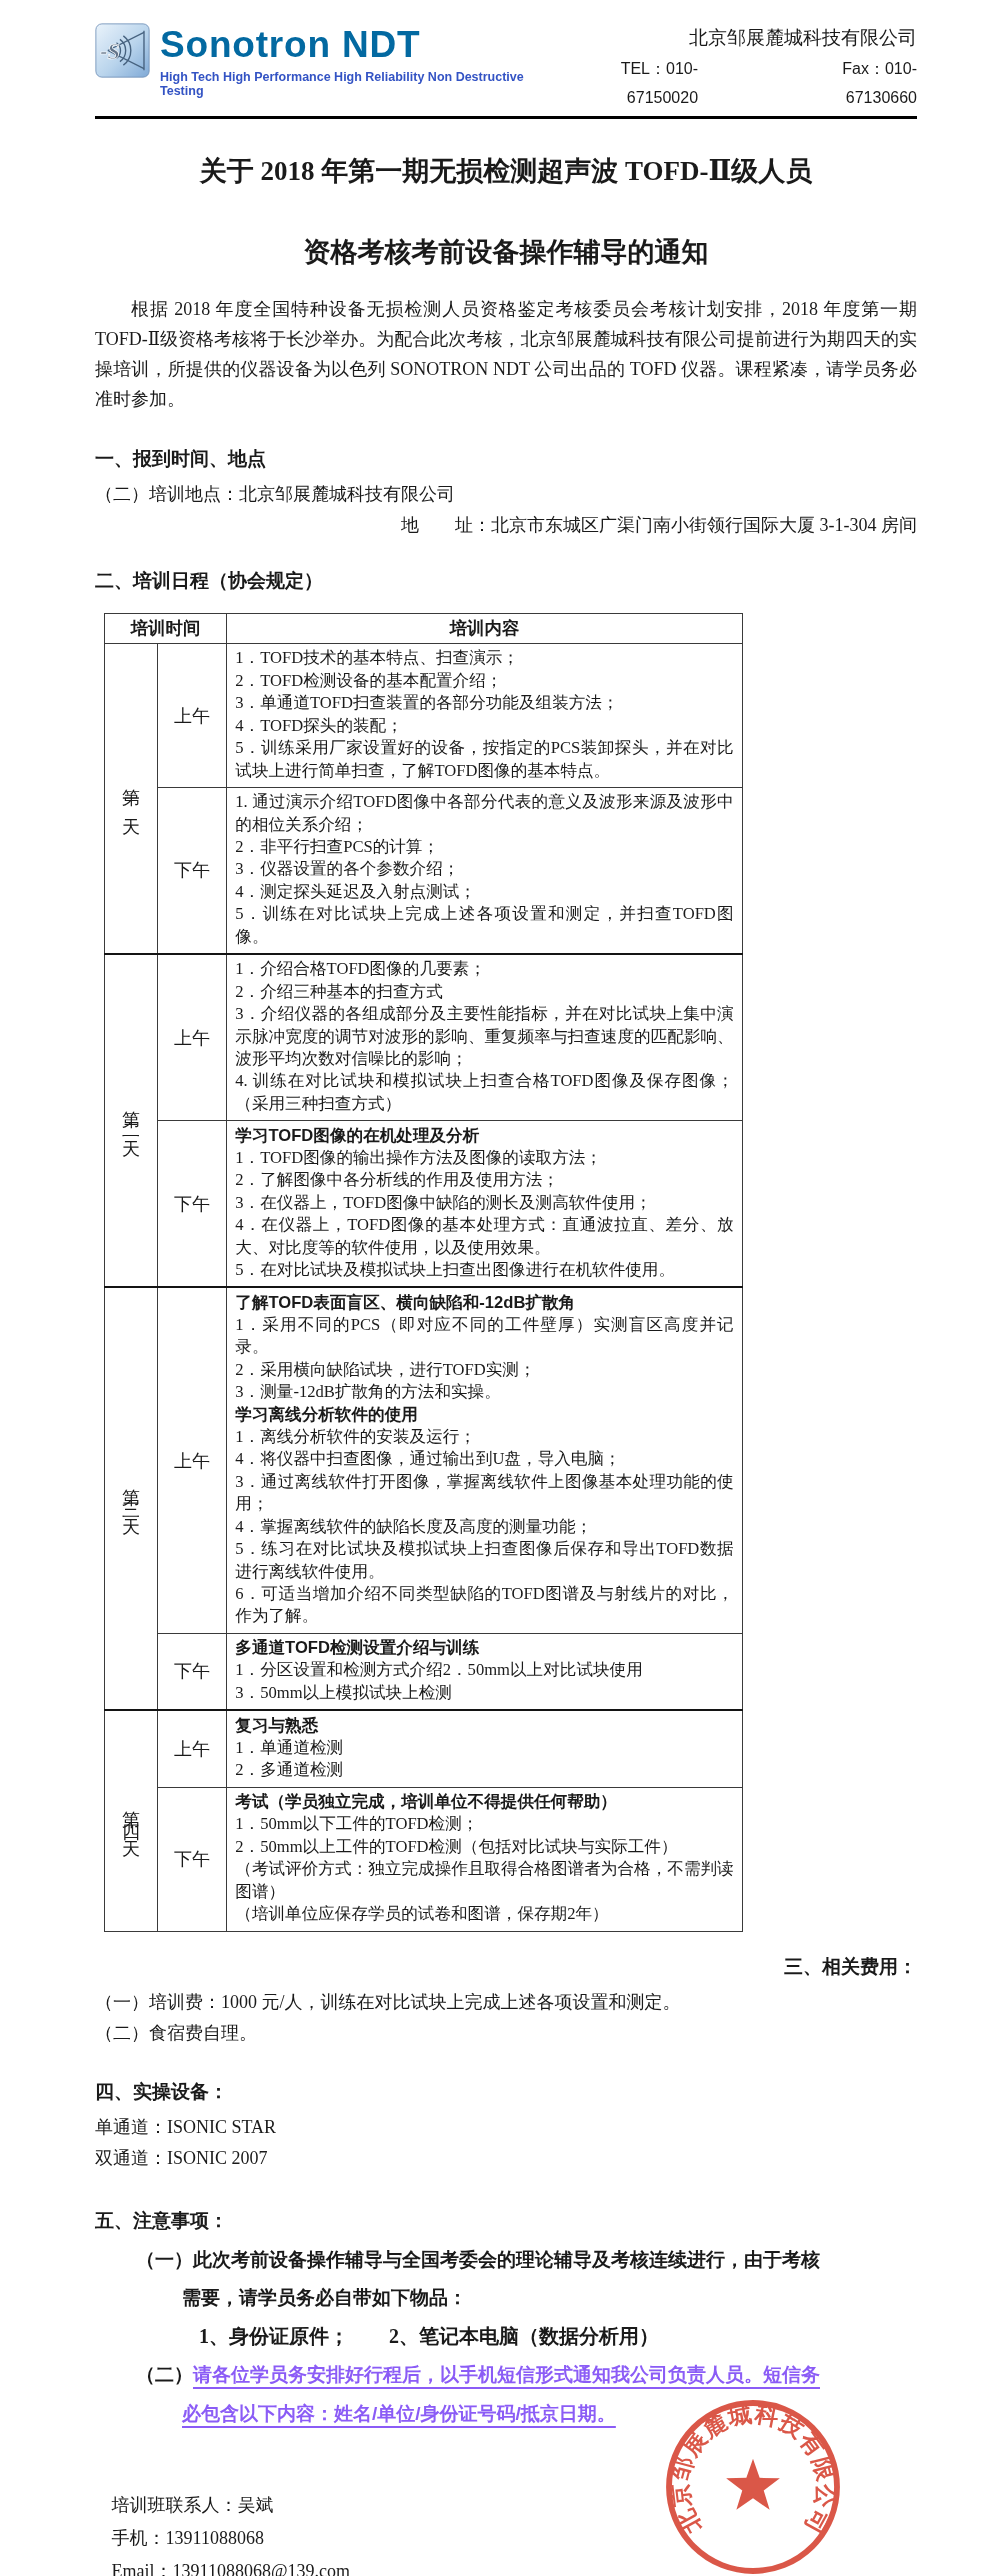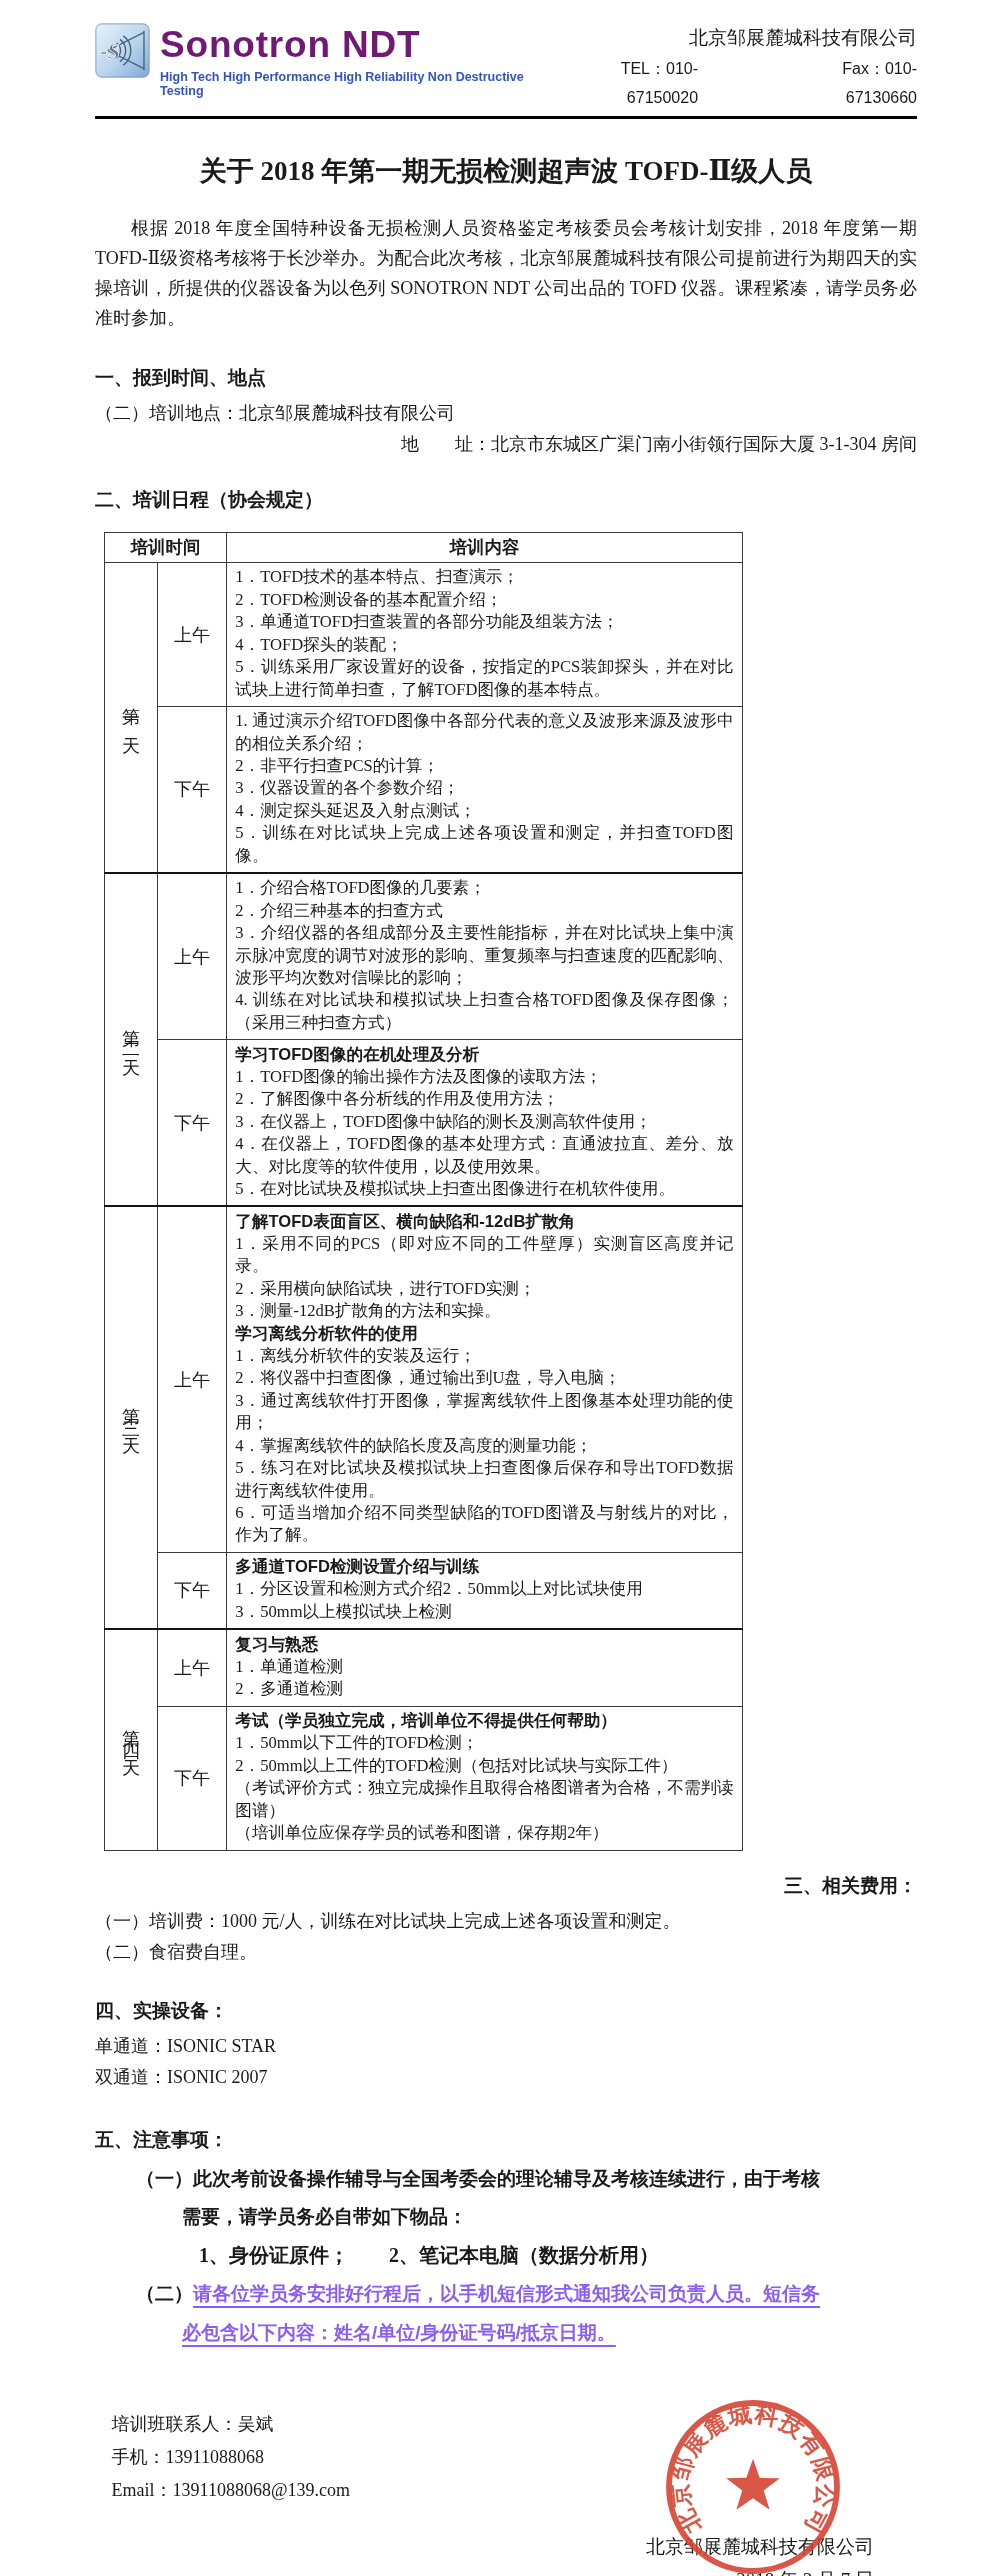--- a/index.html
+++ b/index.html
@@ -12,21 +12,21 @@
   .header {
     margin:0 87px 0 95px; padding-top:23px; height:93px;
     display:flex; justify-content:space-between; align-items:flex-start;
     border-bottom:3.3px solid #000;
   }
   .logo-wrap { display:flex; gap:10px; align-items:flex-start; }
   .logo-mark { width:55px; height:55px; flex:0 0 auto; }
   .brand-block { margin-top:1.7px; }
   .brand {
     font-family:"Liberation Sans","DejaVu Sans",sans-serif; font-weight:bold;
-    font-size:37px; line-height:40px; color:#701a75; letter-spacing:0.8px;
+    font-size:37px; line-height:40px; color:#0369a1; letter-spacing:0.8px;
   }
   .tagline {
     font-family:"Liberation Sans","DejaVu Sans",sans-serif; font-weight:bold;
     font-size:12.5px; color:#3353c4; margin-top:5px;
   }
   .header-right { text-align:right; font-size:19px; line-height:29px; }
   .tel-line {
     font-family:"Liberation Sans","DejaVu Sans",sans-serif; font-size:16px;
     display:flex; gap:79px; justify-content:flex-end; margin-top:1.7px;
   }
@@ -131,20 +131,21 @@
       <div class="tel-line">
         <span>TEL：010-67150020</span>
         <span>Fax：010-67130660</span>
       </div>
     </div>
   </div>
 
   <div class="content">
 
     <div class="doc-title l1">关于 2018 年第一期无损检测超声波 TOFD-Ⅱ级人员</div>
+    <div class="doc-title l2">资格考核考前设备操作辅导的通知</div>
 
     <div class="intro">根据 2018 年度全国特种设备无损检测人员资格鉴定考核委员会考核计划安排，2018 年度第一期 TOFD-Ⅱ级资格考核将于长沙举办。为配合此次考核，北京邹展麓城科技有限公司提前进行为期四天的实操培训，所提供的仪器设备为以色列 SONOTRON NDT 公司出品的 TOFD 仪器。课程紧凑，请学员务必准时参加。</div>
 
     <div class="sec-heading mt36">一、报到时间、地点</div>
     <div class="items-block">
       <div class="plain-item">（二）培训地点：北京邹展麓城科技有限公司</div>
       <div class="plain-item addr-indent">地　　址：北京市东城区广渠门南小街领行国际大厦 3-1-304 房间</div>
     </div>
 
     <div class="sec-heading mt30">二、培训日程（协会规定）</div>
@@ -202,21 +203,21 @@
           <tr class="day-start">
             <td class="day-cell" rowspan="2"><div class="vertical-label">第三天</div></td>
             <td class="session-cell">上午</td>
             <td class="content-cell">
               <div class="line b">了解TOFD表面盲区、横向缺陷和-12dB扩散角</div>
               <div class="line">1．采用不同的PCS（即对应不同的工件壁厚）实测盲区高度并记录。</div>
               <div class="line">2．采用横向缺陷试块，进行TOFD实测；</div>
               <div class="line">3．测量-12dB扩散角的方法和实操。</div>
               <div class="line b">学习离线分析软件的使用</div>
               <div class="line">1．离线分析软件的安装及运行；</div>
-              <div class="line">2．将仪器中扫查图像，通过输出到U盘，导入电脑；</div>
+              <div class="line">4．将仪器中扫查图像，通过输出到U盘，导入电脑；</div>
               <div class="line">3．通过离线软件打开图像，掌握离线软件上图像基本处理功能的使用；</div>
               <div class="line">4．掌握离线软件的缺陷长度及高度的测量功能；</div>
               <div class="line">5．练习在对比试块及模拟试块上扫查图像后保存和导出TOFD数据进行离线软件使用。</div>
               <div class="line">6．可适当增加介绍不同类型缺陷的TOFD图谱及与射线片的对比，作为了解。</div>
             </td>
           </tr>
           <tr>
             <td class="session-cell">下午</td>
             <td class="content-cell">
               <div class="line b">多通道TOFD检测设置介绍与训练</div>

